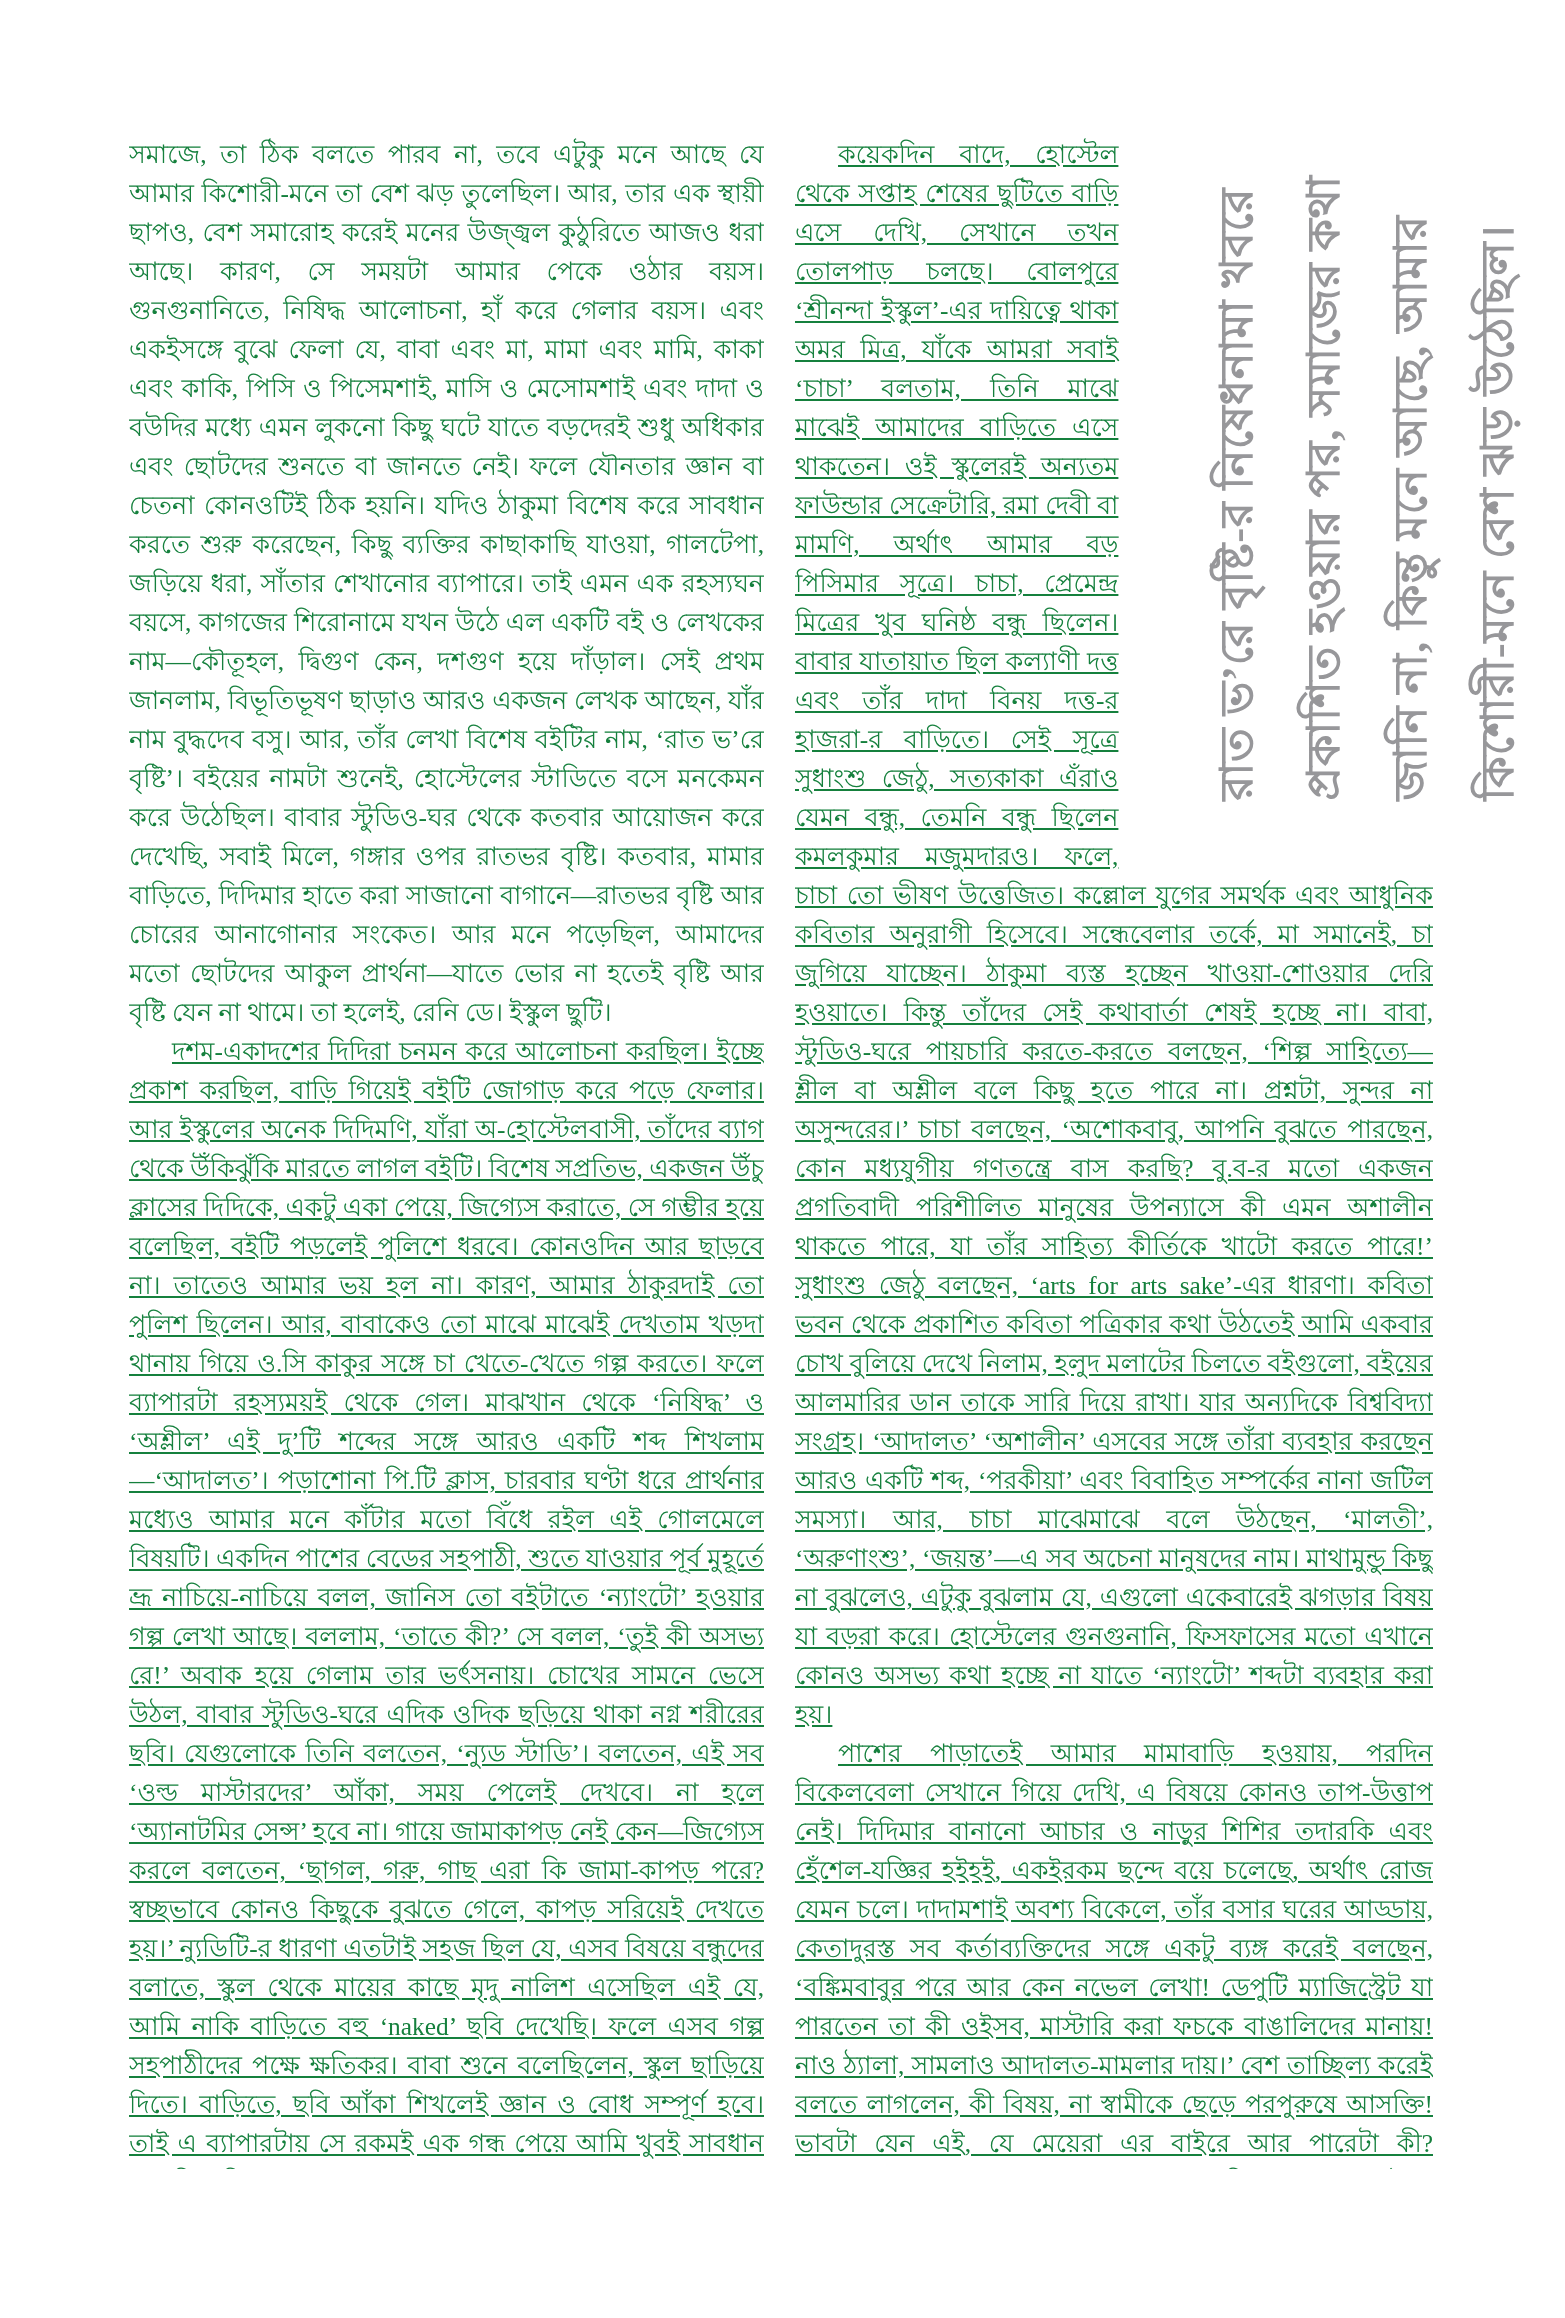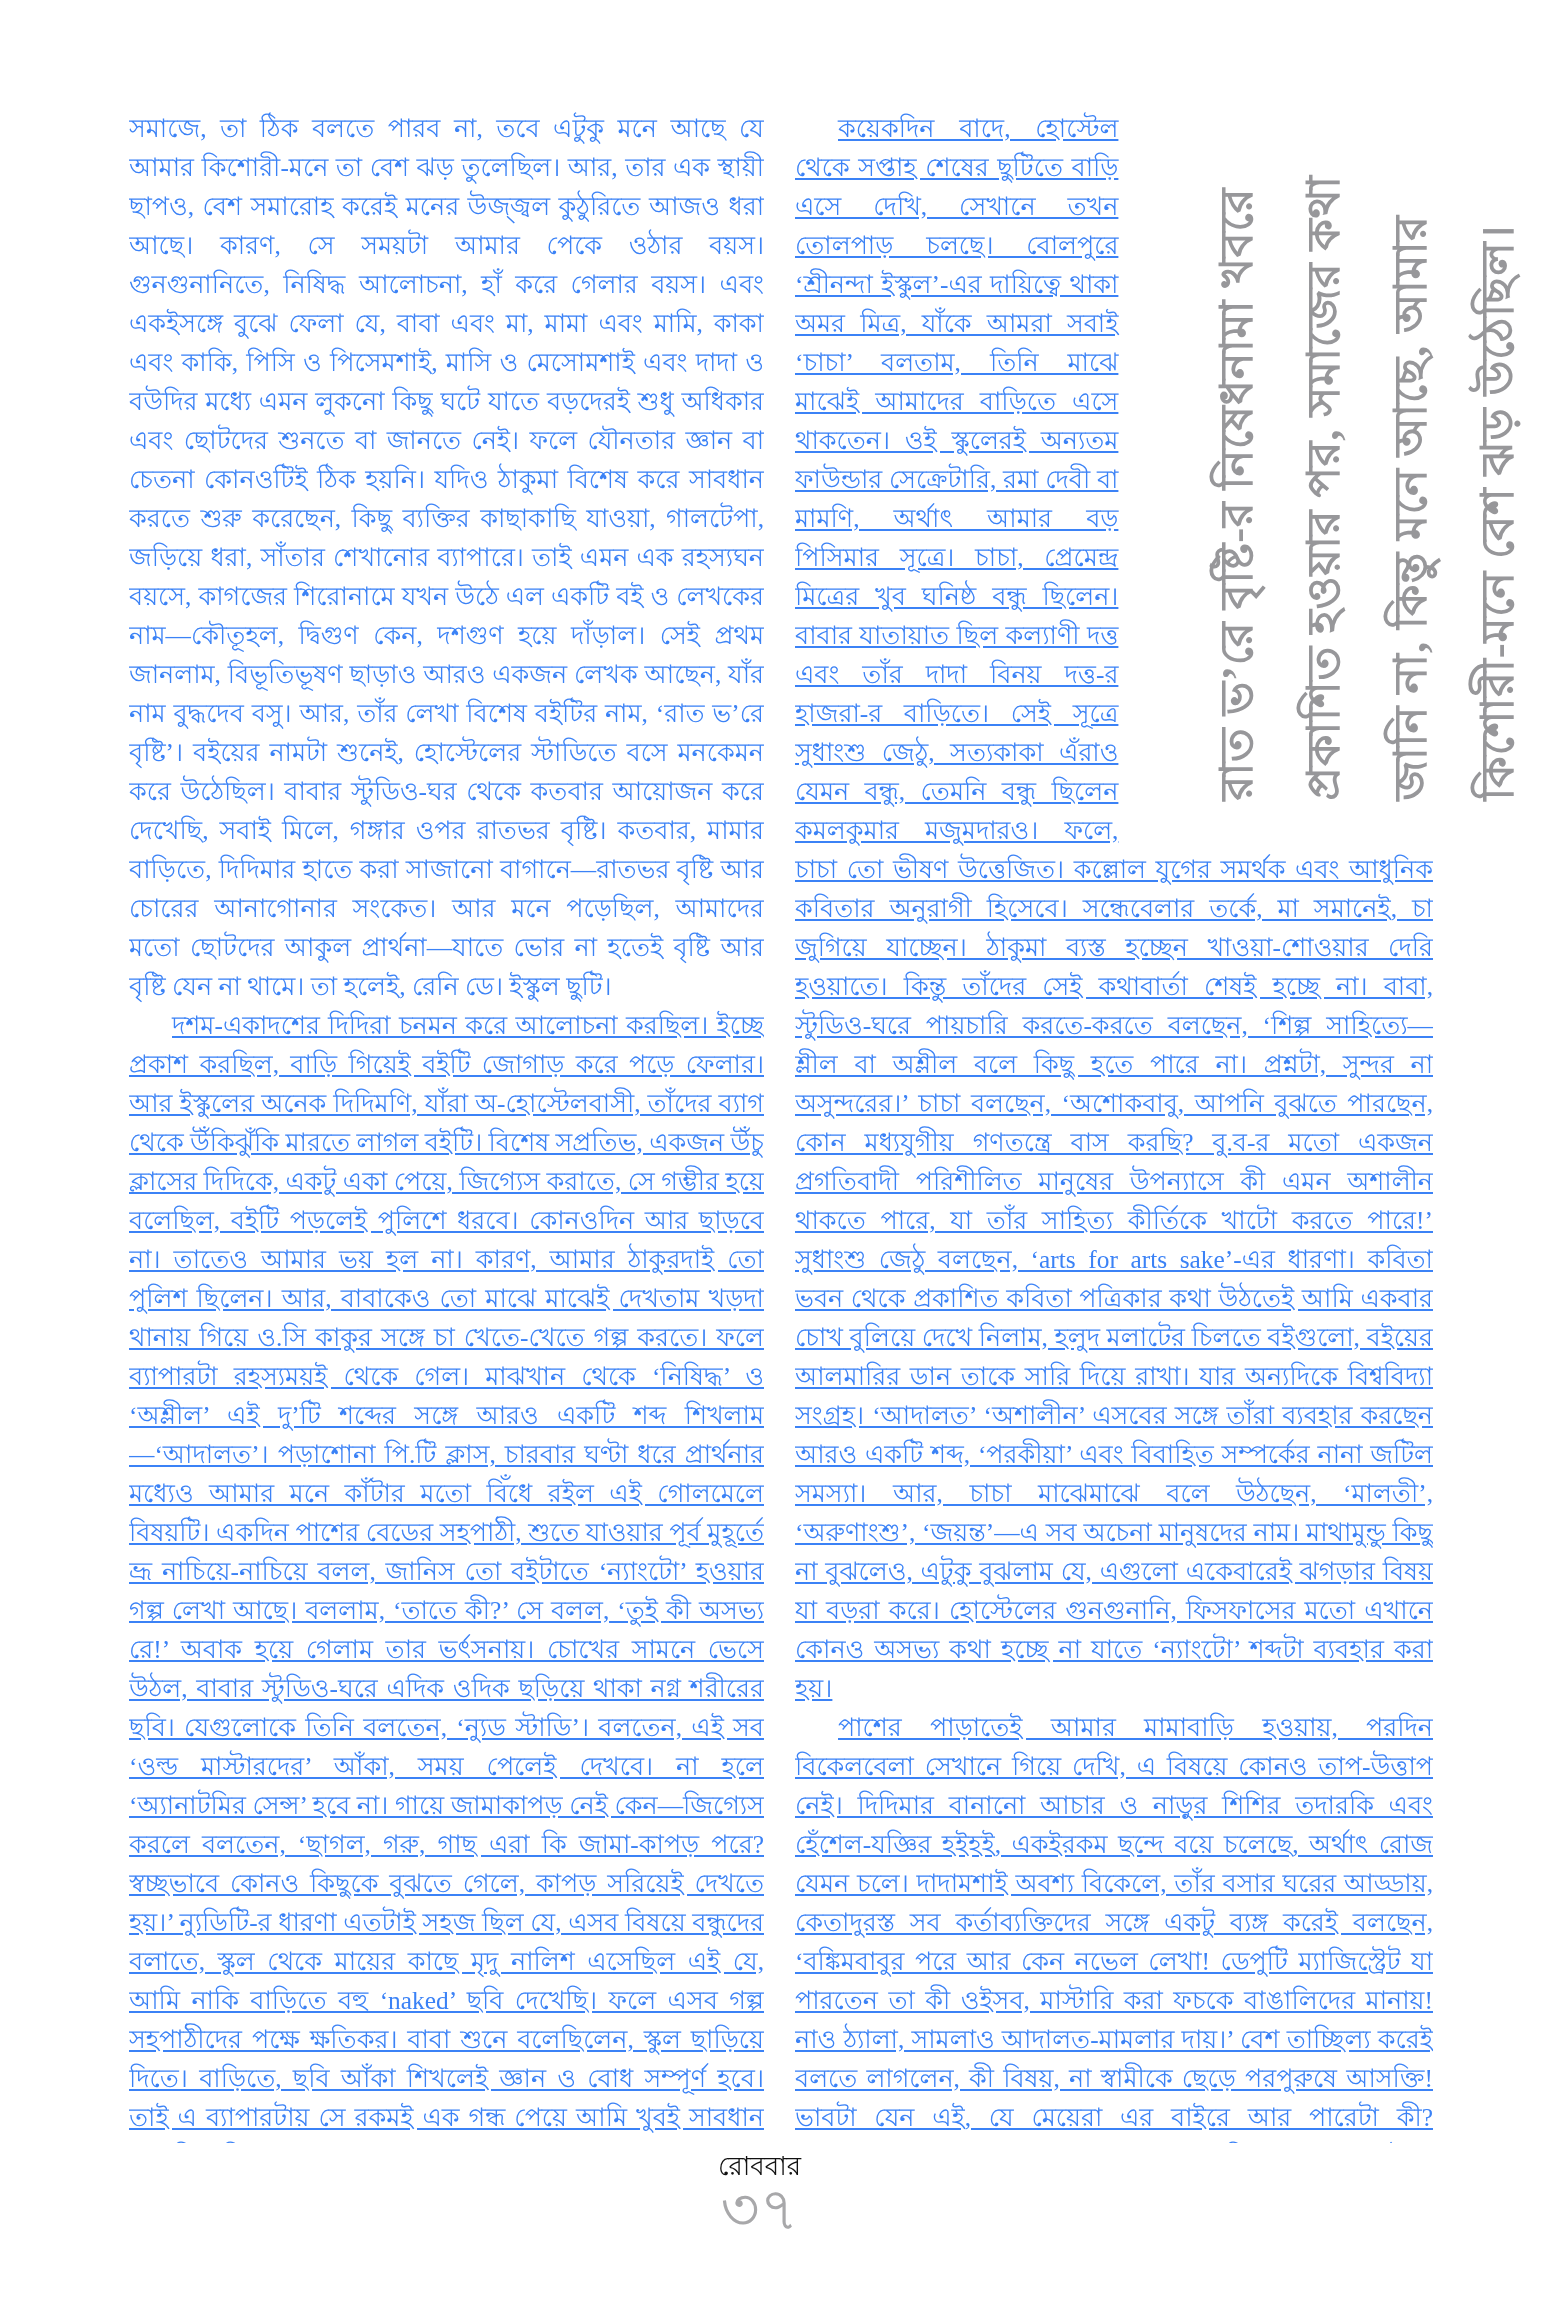--- a/index.html
+++ b/index.html
@@ -11,25 +11,25 @@
     position: relative;
     width: 1565px;
     height: 2319px;
     background: #ffffff;
     overflow: hidden;
     font-family: "Liberation Serif", "DejaVu Serif", serif;
     color: #111111;
   }
   .column {
     position: absolute;
-    top: 109px;
+    top: 135px;
     font-size: 25.4px;
     line-height: 39px;
     text-align: justify;
-    color: #3b82f6;
+    color: #15803d;
     overflow: hidden;
   }
   .column p {
     margin: 0;
     padding: 0;
   }
   .column p.indented {
     text-indent: 43px;
     text-decoration: underline;
   }
@@ -116,21 +116,15 @@
 
   <div class="pullquote-box">
     <div class="pullquote-rotator">
       <div class="pullquote-text">রাত ভ’রে বৃষ্টি-র নিষেধনামা খবরে</div>
       <div class="pullquote-text">প্রকাশিত হওয়ার পর, সমাজের কথা</div>
       <div class="pullquote-text">জানি না, কিন্তু মনে আছে, আমার</div>
       <div class="pullquote-text">কিশোরী-মনে বেশ ঝড় উঠেছিল।</div>
     </div>
   </div>
 
-  <div class="footer">
-    <div class="footer-inner">
-      <div class="magazine-name">রোববার</div>
-      <div class="page-number">৩৭</div>
-    </div>
-  </div>
 
 </div>
 
 
 </body></html>

